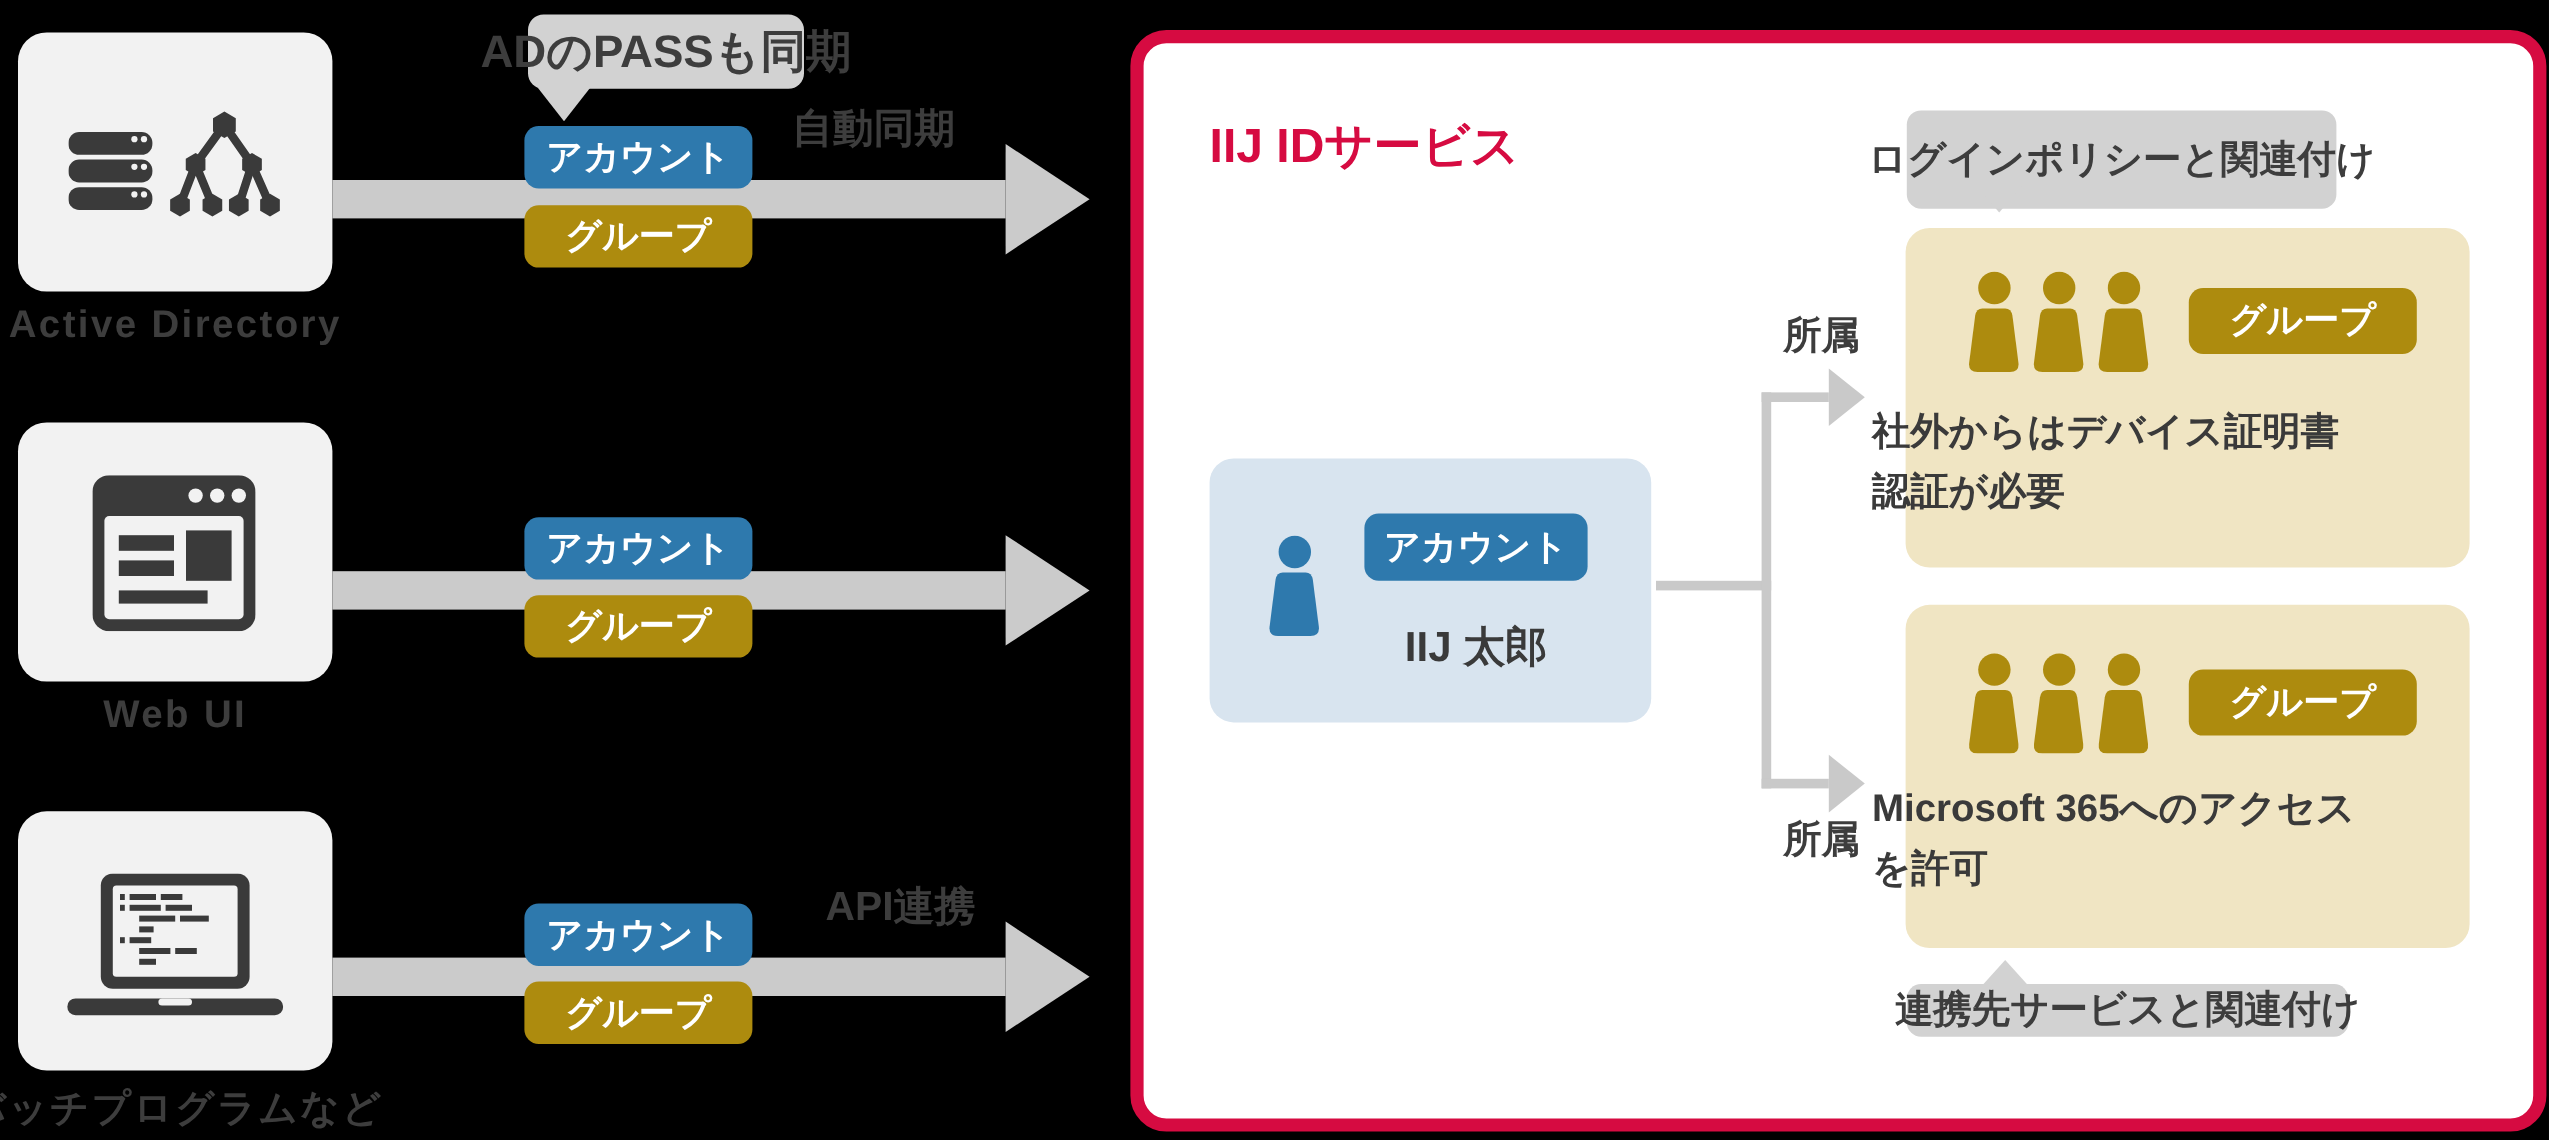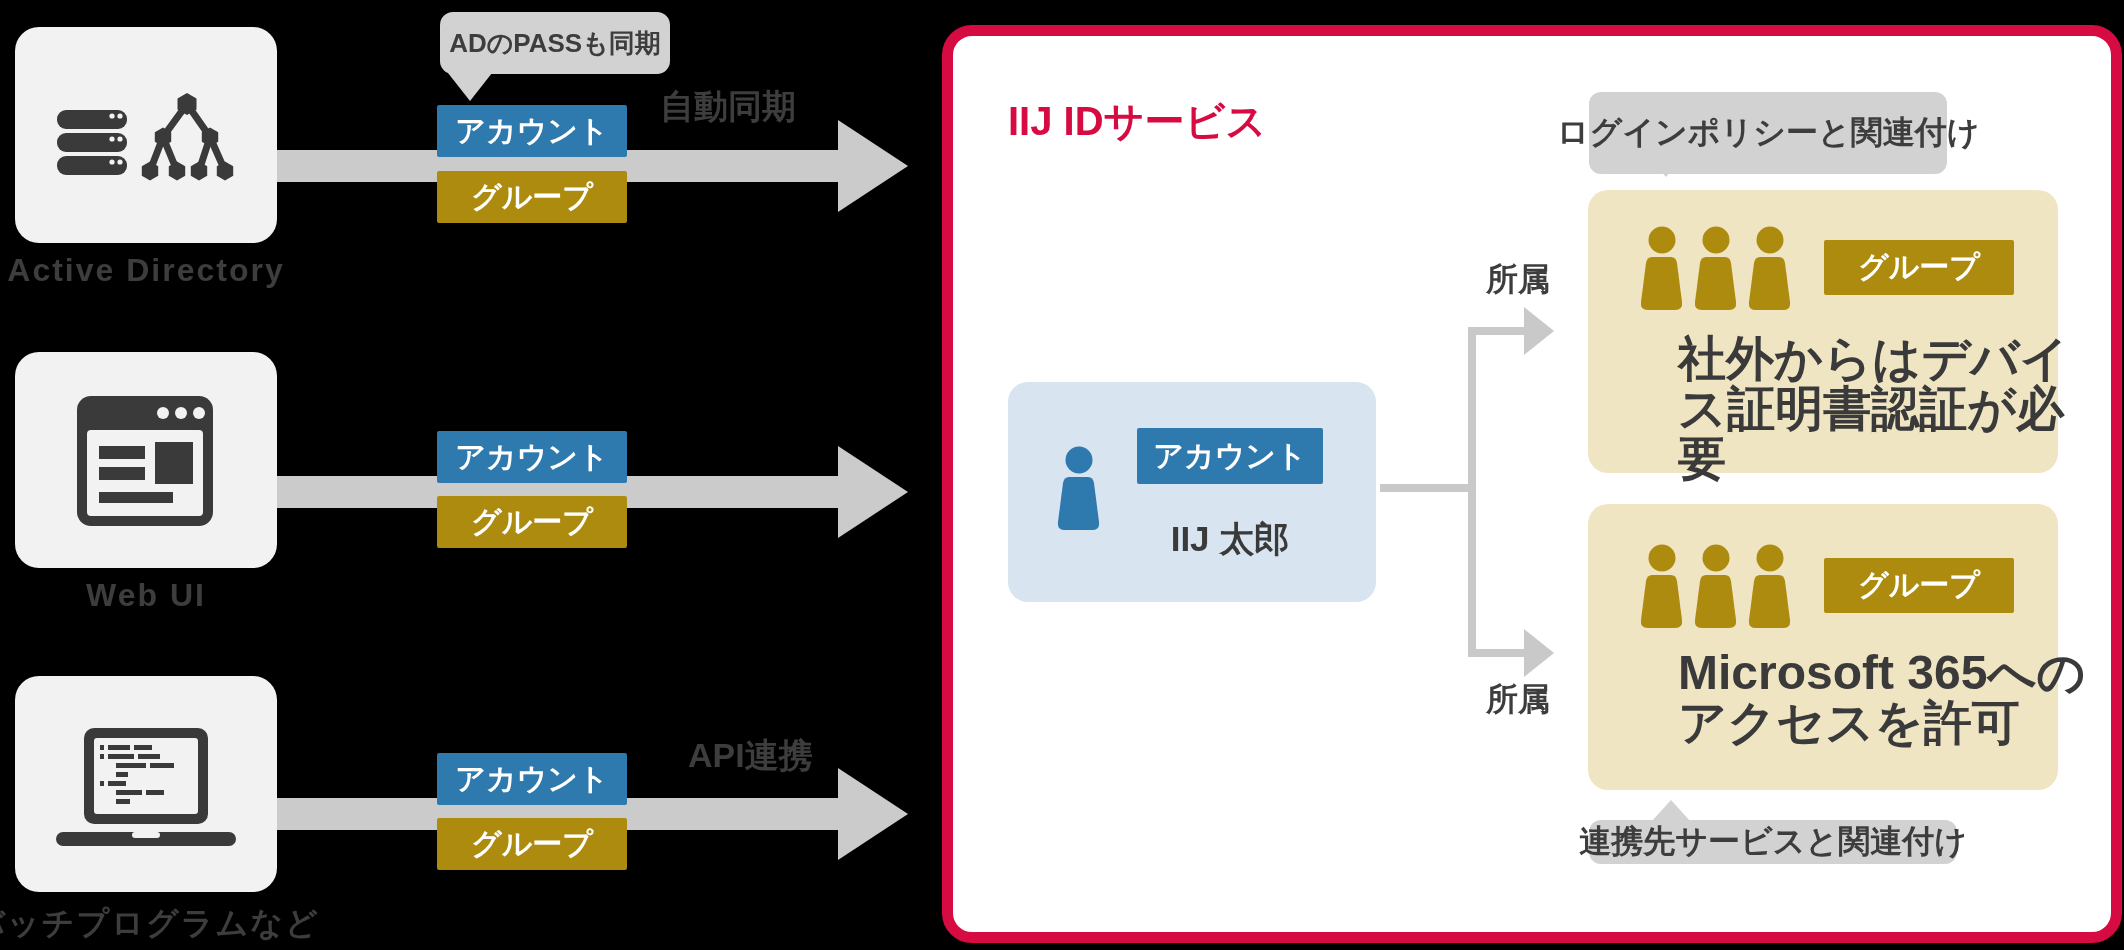--- a/index.html
+++ b/index.html
@@ -11,44 +11,44 @@
   html,body{margin:0;padding:0;background:var(--background);}
   .canvas{
     position:relative;width:2124px;height:950px;overflow:hidden;
     background:var(--background);
     font-family:"Liberation Sans","DejaVu Sans",sans-serif;
     font-weight:700;
   }
   .abs{position:absolute;}
   .src-box{width:262px;height:216px;border-radius:24px;background:var(--panel);}
   .src-label{width:440px;left:-74px;text-align:center;font-size:32px;letter-spacing:2px;color:var(--text-dark);white-space:nowrap;}
-  .badge{width:190px;height:52px;border-radius:2px;color:var(--white);font-size:30px;
+  .badge{width:190px;height:52px;border-radius:12px;color:var(--white);font-size:30px;
          display:flex;align-items:center;justify-content:center;white-space:nowrap;z-index:3;}
   .badge.blue{background:var(--blue);}
   .badge.gold{background:var(--gold);}
   .shaft{left:277px;width:561px;height:32px;background:var(--arrow-gray);z-index:1;}
   .ahead{left:838px;width:0;height:0;border-top:46px solid transparent;border-bottom:46px solid transparent;border-left:70px solid var(--arrow-gray);z-index:1;}
   .flow-label{font-size:34px;color:var(--text-dark);white-space:nowrap;z-index:2;}
-  .tooltip{background:var(--tooltip-gray);color:var(--text-dark);font-size:26px;border-radius:13px;
+  .tooltip{background:var(--tooltip-gray);color:var(--text-dark);font-size:38px;border-radius:13px;
            display:flex;align-items:center;justify-content:center;white-space:nowrap;z-index:4;}
   .ptr-down{width:0;height:0;border-left:22px solid transparent;border-right:22px solid transparent;border-top:28px solid var(--tooltip-gray);z-index:4;}
   .ptr-down.sm{border-left-width:19px;border-right-width:19px;border-top-width:22px;}
   .ptr-up{width:0;height:0;border-left:19px solid transparent;border-right:19px solid transparent;border-bottom:21px solid var(--tooltip-gray);z-index:4;}
   .service-frame{left:942px;top:25px;width:1180px;height:918px;background:var(--white);
                  border:11px solid var(--red);border-radius:30px;box-sizing:border-box;}
   .service-title{left:1008px;top:94px;font-size:40px;color:var(--red);white-space:nowrap;}
   .account-card{left:1008px;top:382px;width:368px;height:220px;border-radius:20px;background:var(--light-blue);}
   .account-badge{left:1137px;top:428px;width:186px;height:56px;font-size:30px;}
   .account-name{left:1137px;top:516px;width:186px;text-align:center;font-size:35px;color:var(--icon-dark);white-space:nowrap;}
   .conn{background:var(--connector-gray);z-index:1;}
   .conn-arrow{width:0;height:0;border-top:24px solid transparent;border-bottom:24px solid transparent;border-left:30px solid var(--connector-gray);}
   .relation{font-size:32px;color:var(--text-dark);white-space:nowrap;}
   .group-card{left:1588px;width:470px;border-radius:20px;background:var(--tan);}
   .group-badge{left:1824px;width:190px;height:55px;}
-  .group-desc{left:1678px;width:412px;font-size:48px;line-height:50px;color:var(--icon-dark);}
+  .group-desc{left:1560px;width:412px;font-size:32px;line-height:50px;color:var(--icon-dark);}
   .tt-right{font-size:32px;border-radius:12px;}
   svg{display:block;}
 </style>
 </head>
 <body>
 
 <div class="canvas">
 
   <svg width="0" height="0" style="position:absolute" aria-hidden="true">
     <defs>

